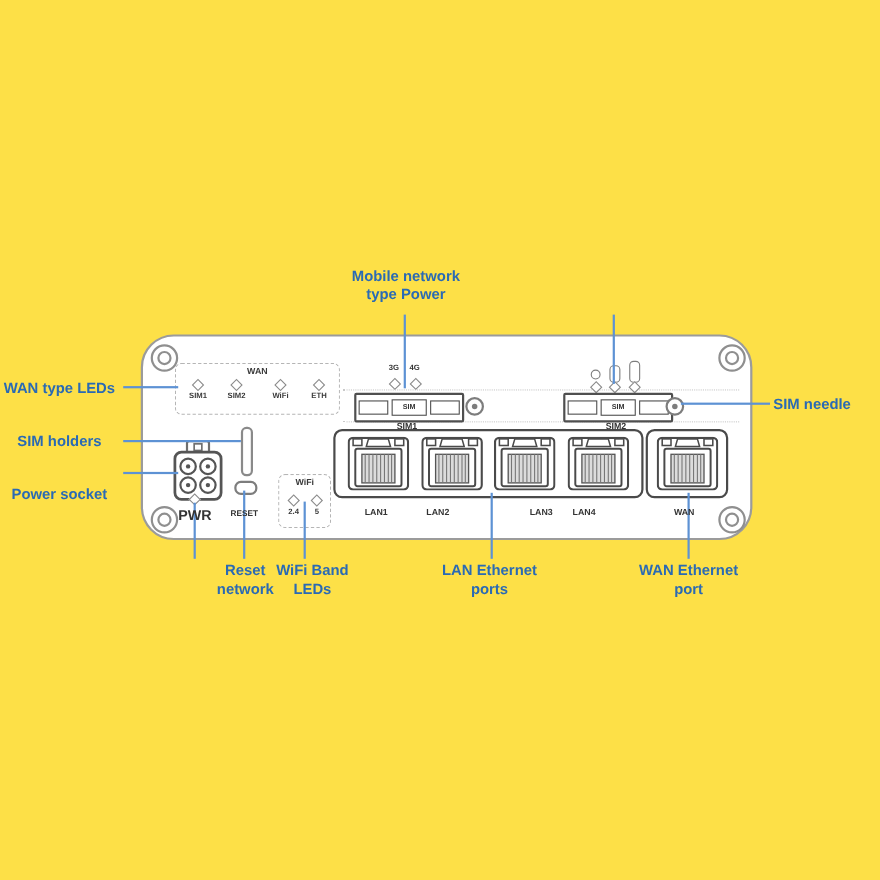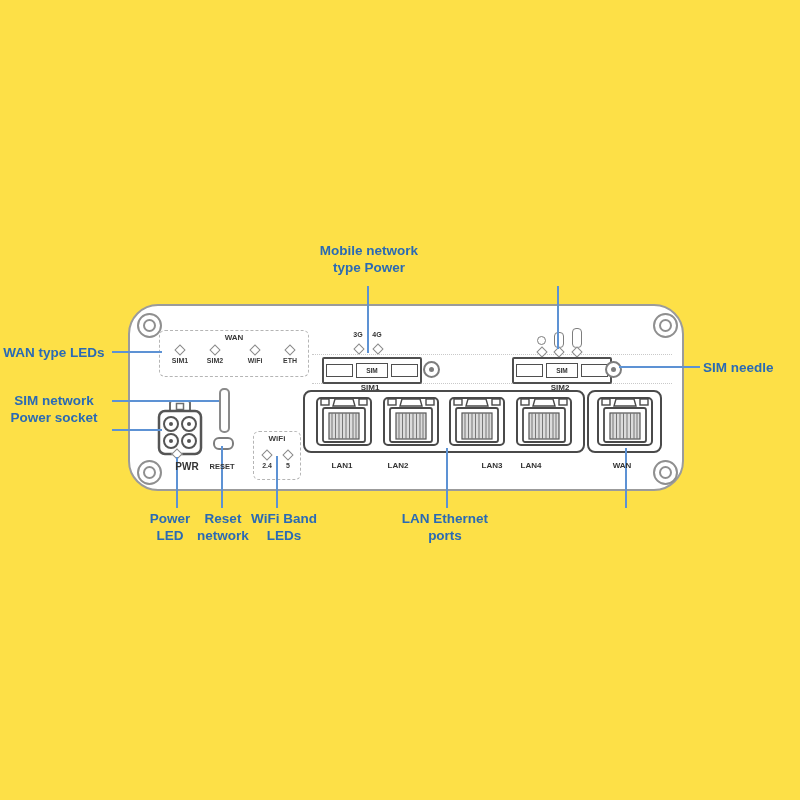--- a/index.html
+++ b/index.html
@@ -57,43 +57,43 @@
   <div class="callout" style="left:299px;top:243px;width:140px">
     <div>Mobile network</div>
     <div>type Power</div>
   </div>
   <div class="callout" style="left:480px;top:243px;width:160px">
   </div>
   <div class="callout right" style="left:0;top:345px;width:108px">
     <div>WAN type LEDs</div>
   </div>
   <div class="callout right" style="left:0;top:393px;width:108px">
-    <div>SIM network</div>
-  </div>
-  <div class="callout right" style="left:0;top:410px;width:108px">
+    <div>SIM holders</div>
+  </div>
+  <div class="callout right" style="left:0;top:442px;width:108px">
     <div>Power socket</div>
   </div>
   <div class="callout left" style="left:703px;top:360px;width:97px">
     <div>SIM needle</div>
-  </div>
-  <div class="callout" style="left:130px;top:511px;width:80px">
-    <div>Power</div>
-    <div>LED</div>
   </div>
   <div class="callout" style="left:183px;top:511px;width:80px">
     <div>Reset</div>
     <div>network</div>
   </div>
   <div class="callout" style="left:244px;top:511px;width:80px">
     <div>WiFi Band</div>
     <div>LEDs</div>
   </div>
   <div class="callout" style="left:385px;top:511px;width:120px">
     <div>LAN Ethernet</div>
     <div>ports</div>
+  </div>
+  <div class="callout" style="left:566px;top:511px;width:120px">
+    <div>WAN Ethernet</div>
+    <div>port</div>
   </div>
 
   <div class="lead v" style="left:367px;top:286px;height:67px"></div>
   <div class="lead v" style="left:557px;top:286px;height:63px"></div>
   <div class="lead h" style="left:112px;top:351px;width:50px"></div>
   <div class="lead h" style="left:112px;top:400px;width:107px"></div>
   <div class="lead h" style="left:112px;top:429px;width:50px"></div>
   <div class="lead h" style="left:619px;top:366px;width:81px"></div>
   <div class="lead v" style="left:176px;top:457px;height:51px"></div>
   <div class="lead v" style="left:221px;top:446px;height:62px"></div>
@@ -180,21 +180,21 @@
       <circle cx="14" cy="25" r="2" fill="#555"></circle>
     <circle cx="32" cy="25" r="7" fill="#fff" stroke="#555" stroke-width="2"></circle>
       <circle cx="32" cy="25" r="2" fill="#555"></circle>
     <circle cx="14" cy="42" r="7" fill="#fff" stroke="#555" stroke-width="2"></circle>
       <circle cx="14" cy="42" r="2" fill="#555"></circle>
     <circle cx="32" cy="42" r="7" fill="#fff" stroke="#555" stroke-width="2"></circle>
       <circle cx="32" cy="42" r="2" fill="#555"></circle>
   </svg>
 
   <span class="diamond abs-diamond" style="left:173px;top:450px"></span>
-  <div class="ptext" style="left:172px;top:461px;width:30px;font-size:10px">PWR</div>
+  <div class="ptext" style="left:162px;top:461px;width:30px;font-size:13px">PWR</div>
 
   <div class="reset-btn"></div>
   <div class="ptext" style="left:200px;top:462px;width:44px;font-size:7.5px">RESET</div>
 
   <div class="dash-box" style="left:253px;top:431px;width:46px;height:47px">
     <div class="box-title">WiFi</div>
     <div class="led-col" style="left:3px;top:19px;width:20px">
       <span class="diamond"></span>
       <span>2.4</span>
     </div>

